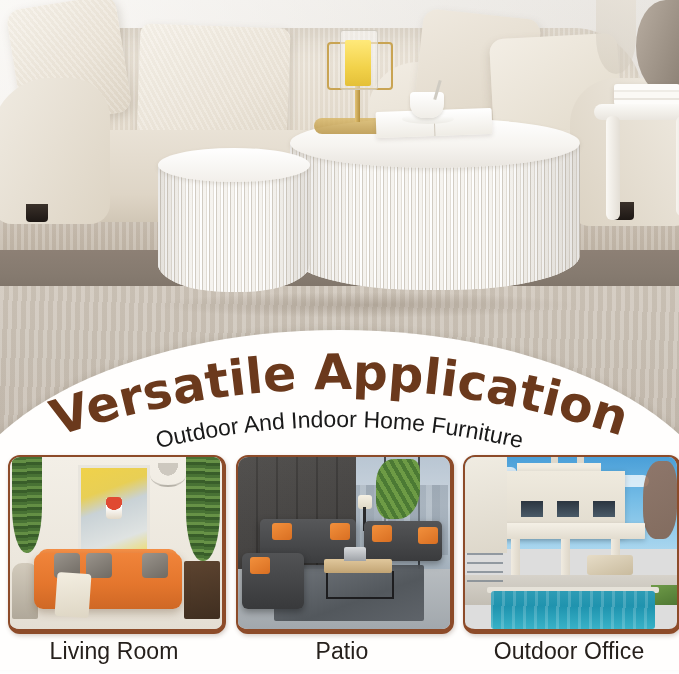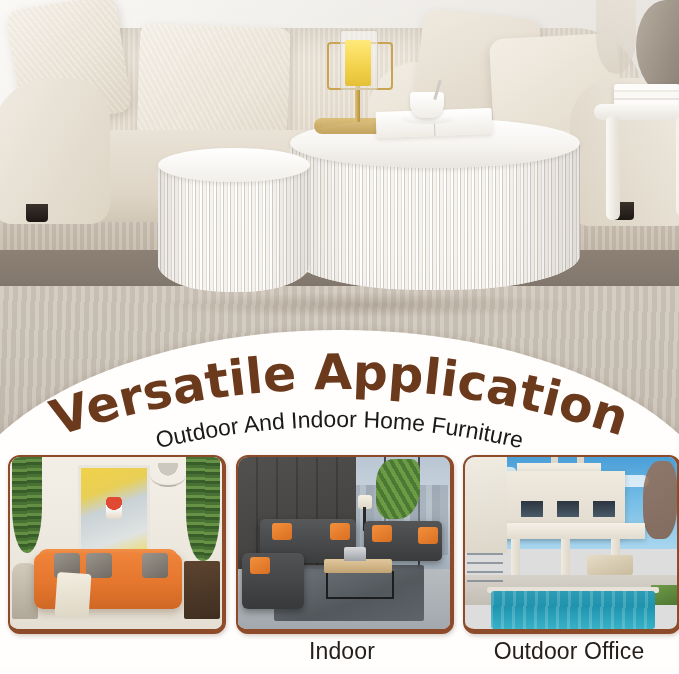--- a/index.html
+++ b/index.html
@@ -382,17 +382,18 @@
         <div class="pt-deck"></div>
         <div class="pt-grass"></div>
         <div class="pt-rail"></div>
         <div class="pt-poollip"></div>
         <div class="pt-pool"></div>
       </div>
     </div>
   </div>
 
   <div class="captions">
-    <div class="cap c2">Indoor</div>
+    <div class="cap c1">Living Room</div>
+    <div class="cap c2">Patio</div>
     <div class="cap c3">Outdoor Office</div>
   </div>
 
 </div>
 
 </body></html>

